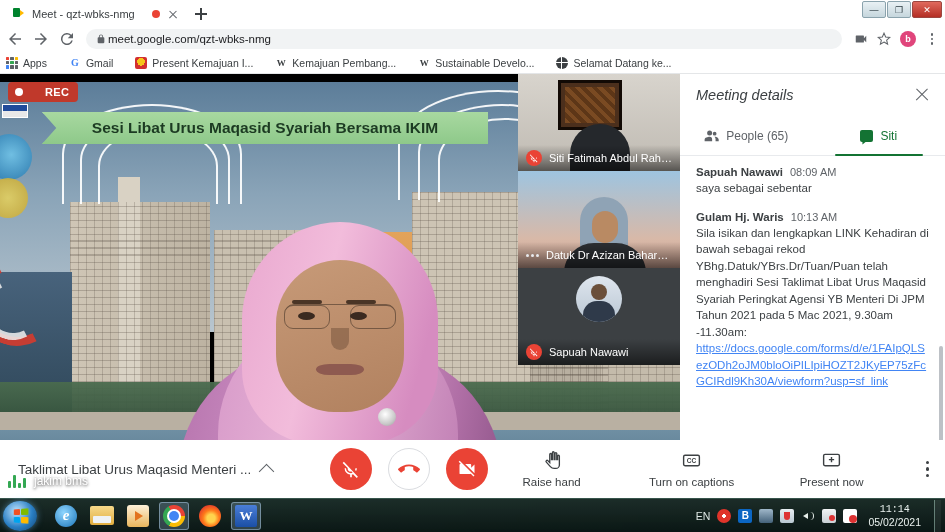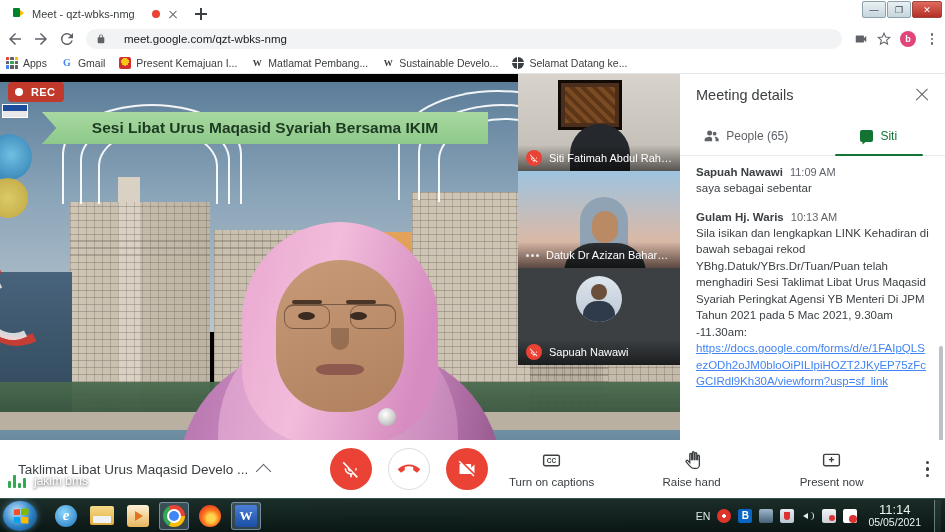--- a/index.html
+++ b/index.html
@@ -90,39 +90,39 @@
 
   
   #toolbar {
     height: 26px; background:#fff; display:flex; align-items:center;
     padding: 0 6px; gap: 8px;
   }
   .navicon { width:18px; height:18px; position:relative; flex:none; cursor:pointer; color:#5f6368;}
   .navicon svg { width:18px; height:18px; display:block; fill:#5f6368; }
   #omnibox {
     flex:1; height:20px; background:#f1f3f4; border-radius:10px;
-    display:flex; align-items:center; gap:18px; padding: 0 10px;
+    display:flex; align-items:center; gap:2px; padding: 0 10px;
     margin-left: 2px; cursor: text;
   }
   .lock svg { width:10px; height:10px; fill:#5f6368; display:block; }
   #url-text { font-size:11.5px; color:#202124; white-space:nowrap; }
   .tb-right { display:flex; align-items:center; gap:9px; flex:none; padding-left:4px;}
   .tb-right svg { width:14px; height:14px; fill:#5f6368; display:block; }
   #profile-avatar {
     width:16px;height:16px;border-radius:50%;
     display:flex;align-items:center;justify-content:center;
     font-size:9px;color:#fff;font-weight:bold;
   }
   .kebab { width:14px; display:flex; flex-direction:column; align-items:center; gap:2px; cursor:pointer;}
   .kebab i { width:2.5px;height:2.5px;border-radius:50%;background:#5f6368;display:block;}
 
   
   #bookmarks {
     height: 22px; background:#fff; border-bottom:1px solid #e4e6e8;
-    display:flex; align-items:center; padding:0 6px; gap:14px;
+    display:flex; align-items:center; padding:0 6px; gap:22px;
   }
   .bm { display:flex; align-items:center; gap:5px; cursor:pointer; }
   .bm-label { font-size:10.5px; color:#3c4043; white-space:nowrap; }
   .apps-grid { width:12px;height:12px;display:grid;grid-template-columns:repeat(3,1fr);gap:1px;}
   .apps-grid i{background:#5f6368;border-radius:.5px;display:block;}
   .apps-grid i:nth-child(1){background:#ea4335}
   .apps-grid i:nth-child(3){background:#fbbc04}
   .apps-grid i:nth-child(5){background:#34a853}
   .apps-grid i:nth-child(7){background:#4285f4}
   .gico { width:12px;height:12px;font-size:10px;font-weight:bold;color:#4285f4;line-height:12px;text-align:center;font-family:"Liberation Serif",serif;}
@@ -136,21 +136,21 @@
   #meet-page {
     position:absolute; left:0; top:74px; width:945px; height:424px;
     background:#202124; display:flex;
   }
 
   
   #stage { position:relative; width:680px; height:424px; background:#000; overflow:hidden; }
   #rec-badge {
     position:absolute; left:8px; top:8px; z-index:9;
     background:#c0392b; color:#fff; border-radius:4px;
-    padding:4px 9px 4px 7px; display:flex; align-items:center; gap:8px;
+    padding:4px 9px 4px 7px; display:flex; align-items:center; gap:22px;
     font-size:11px; font-weight:bold; letter-spacing:.4px;
   }
   #rec-badge .dot { width:8px;height:8px;border-radius:50%;background:#fff; display:block;}
 
   
   #video { position:absolute; left:0; top:8px; width:680px; height:416px; overflow:hidden; }
   .sky { position:absolute;left:0;top:0;width:680px;height:250px;
          background:linear-gradient(#5c7d99 0%,#8aa4b8 45%,#b9c6cf 100%); }
   .water { position:absolute;left:0;top:348px;width:680px;height:68px;
            background:linear-gradient(#6f8fa3,#5a7b91 55%,#4d6c82); }
@@ -275,21 +275,21 @@
   }
   .pc-avatar:before{content:"";position:absolute;left:15px;top:8px;width:16px;height:16px;border-radius:50%;background:#6b4f3a;}
   .pc-avatar:after{content:"";position:absolute;left:7px;top:25px;width:32px;height:24px;border-radius:14px 14px 0 0;background:#2f3a4a;}
 
   
   #panel {
     position:absolute; left:680px; top:0; width:265px; height:424px;
     background:#fff; display:flex; flex-direction:column;
   }
   #panel-head {
-    height:42px; display:flex; align-items:center; padding:0 14px 0 16px;
+    height:42px; display:flex; align-items:center; padding:0 14px 0 16px;font-style:italic;
   }
   #panel-title { font-size:14.5px; color:#3c4043; flex:1; }
   #panel-close { width:18px;height:18px;position:relative;cursor:pointer;flex:none;}
   #panel-close:before,#panel-close:after{
     content:"";position:absolute;left:1px;top:8.2px;width:16px;height:1.4px;background:#5f6368;}
   #panel-close:before{transform:rotate(45deg)} #panel-close:after{transform:rotate(-45deg)}
   #panel-tabs { height:40px; display:flex; border-bottom:1px solid #e8eaed; }
   .ptab {
     flex:1; display:flex; align-items:center; justify-content:center; gap:7px;
     font-size:12px; color:#5f6368; cursor:pointer; position:relative;
@@ -401,21 +401,21 @@
   .tric.shield{background:linear-gradient(#e8eef2,#b9c7d1);position:relative;}
   .tric.shield:after{content:"";position:absolute;left:4px;top:3px;width:6px;height:8px;background:#d33;border-radius:0 0 3px 3px;}
   .tric.spk{background:transparent;position:relative;}
   .tric.spk:before{content:"";position:absolute;left:2px;top:4px;width:0;height:0;border-top:3px solid transparent;border-bottom:3px solid transparent;border-right:5px solid #e6eeea;}
   .tric.spk:after{content:"";position:absolute;left:8px;top:3px;width:4px;height:8px;border-right:1.5px solid #e6eeea;border-radius:0 4px 4px 0;}
   .tric.cal{background:linear-gradient(#f2f4f5,#c8cfd4);position:relative;}
   .tric.cal:after{content:"";position:absolute;left:7px;top:6px;width:6px;height:6px;border-radius:50%;background:#d33;}
   .tric.doc{background:#fff;position:relative;}
   .tric.doc:after{content:"";position:absolute;right:0;bottom:0;width:8px;height:8px;border-radius:50%;background:#d33;}
   #clock { text-align:center; color:#eaf2ef; line-height:12px; padding:0 6px 0 4px; cursor:pointer;}
-  #clock .t { font-size:13px; }
+  #clock .t { font-size:10px;font-family:Liberation Mono, monospace; }
   #clock .d { font-size:10.5px; }
   #showdesk { width:7px;height:32px;border-left:1px solid rgba(170,210,195,.5);
               background:rgba(255,255,255,.06); cursor:pointer;}
 </style>
 </head>
 <body>
 
 <div class="wall-swoosh ws1"></div>
 <div class="wall-swoosh ws2"></div>
 <div class="wall-swoosh ws3"></div>
@@ -499,21 +499,21 @@
     <div class="bm">
       <span class="gico">G</span>
       <span class="bm-label">Gmail</span>
     </div>
     <div class="bm">
       <span class="jata"></span>
       <span class="bm-label">Present Kemajuan I...</span>
     </div>
     <div class="bm">
       <span class="wico">W</span>
-      <span class="bm-label">Matlamat Pembang...</span>
+      <span class="bm-label">Kemajuan Pembang...</span>
     </div>
     <div class="bm">
       <span class="wico">W</span>
       <span class="bm-label">Sustainable Develo...</span>
     </div>
     <div class="bm">
       <span class="globeico"></span>
       <span class="bm-label">Selamat Datang ke...</span>
     </div>
   </div>
@@ -646,21 +646,21 @@
         <div class="ptab active">
           <span class="chat-sq"></span>
           <span>Siti</span>
         </div>
       </div>
 
       <div id="chat-list">
         <div class="msg">
           <div class="msg-head">
             <span class="msg-author">Sapuah Nawawi</span>
-            <span class="msg-time">11:09 AM</span>
+            <span class="msg-time">08:09 AM</span>
           </div>
           <div class="msg-body">saya sebagai sebentar</div>
         </div>
 
         <div class="msg">
           <div class="msg-head">
             <span class="msg-author">Gulam Hj. Waris</span>
             <span class="msg-time">10:13 AM</span>
           </div>
           <div class="msg-body">Sila isikan dan lengkapkan LINK Kehadiran di bawah sebagai rekod
@@ -676,21 +676,21 @@
           <svg viewBox="0 0 24 24">
               <path d="M2.5 20.5 21 12 2.5 3.5v6.6L16 12 2.5 13.9z" fill="none" stroke="#bdc1c6" stroke-width="1.6"></path>
             </svg>
         </span>
       </div>
     </div>
   </div>
 
   <div id="controlbar">
     <div id="meeting-name">
-      <span class="nm">Taklimat Libat Urus Maqasid Develo ...</span>
+      <span class="nm">Taklimat Libat Urus Maqasid Menteri ...</span>
       <span class="chev"></span>
     </div>
 
     <div id="center-controls">
       <div class="rbtn fill">
         <svg viewBox="0 0 24 24">
             <path d="M19 11h-1.7c0 .74-.16 1.43-.43 2.05l1.23 1.23A6.9 6.9 0 0 0 19 11zM3.4 3.3 2 4.7l6 6V11a4 4 0 0 0 4 4c.23 0 .46-.03.68-.07l1.2 1.2A5.9 5.9 0 0 1 12 17a6 6 0 0 1-6-6H4.3a7.7 7.7 0 0 0 6.7 7.6V22h2v-3.4c.5-.07 1-.2 1.45-.38l4.45 4.45 1.4-1.4z"></path>
           </svg>
       </div>
       <div class="rbtn ghost">
@@ -701,30 +701,30 @@
       <div class="rbtn fill">
         <svg viewBox="0 0 24 24">
             <path d="M21 6.5 17 10.5V7a1 1 0 0 0-1-1H9.82L21 17.18zM3.27 2 2 3.27 4.73 6H4a1 1 0 0 0-1 1v10a1 1 0 0 0 1 1h12c.2 0 .39-.06.55-.16L19.73 21 21 19.73z"></path>
           </svg>
       </div>
     </div>
 
     <div id="right-controls">
       <div class="ctl">
         <svg viewBox="0 0 24 24">
+            <path d="M21 7c0-.55-.45-1-1-1s-1 .45-1 1v4h-1V4c0-.55-.45-1-1-1s-1 .45-1 1v7h-1V3c0-.55-.45-1-1-1s-1 .45-1 1v8h-1V5c0-.55-.45-1-1-1s-1 .45-1 1v9.36l-2.2-2.2a1.2 1.2 0 0 0-1.7 1.7l4.6 5.14A6 6 0 0 0 16 21h1a4 4 0 0 0 4-4z" fill="none" stroke="#3c4043" stroke-width="1.5"></path>
+          </svg>
+        <span class="lbl">Raise hand</span>
+      </div>
+      <div class="ctl">
+        <svg viewBox="0 0 24 24">
             <rect x="3" y="6" width="18" height="12" rx="1.6" fill="none" stroke="#3c4043" stroke-width="1.6"></rect>
             <text x="12" y="15" font-size="7.5" text-anchor="middle" fill="#3c4043" font-family="Liberation Sans, sans-serif" font-weight="bold">CC</text>
           </svg>
         <span class="lbl">Turn on captions</span>
-      </div>
-      <div class="ctl">
-        <svg viewBox="0 0 24 24">
-            <path d="M21 7c0-.55-.45-1-1-1s-1 .45-1 1v4h-1V4c0-.55-.45-1-1-1s-1 .45-1 1v7h-1V3c0-.55-.45-1-1-1s-1 .45-1 1v8h-1V5c0-.55-.45-1-1-1s-1 .45-1 1v9.36l-2.2-2.2a1.2 1.2 0 0 0-1.7 1.7l4.6 5.14A6 6 0 0 0 16 21h1a4 4 0 0 0 4-4z" fill="none" stroke="#3c4043" stroke-width="1.5"></path>
-          </svg>
-        <span class="lbl">Raise hand</span>
       </div>
       <div class="ctl">
         <svg viewBox="0 0 24 24">
             <rect x="3" y="5" width="18" height="13" rx="1.6" fill="none" stroke="#3c4043" stroke-width="1.6"></rect>
             <path d="M12 8v6M9 11h6" stroke="#3c4043" stroke-width="1.6" fill="none"></path>
           </svg>
         <span class="lbl">Present now</span>
       </div>
       <div id="more-kebab">
           <i></i>
@@ -768,17 +768,17 @@
     <span class="lang">EN</span>
     <span class="tric op"></span>
     <span class="tric bt">B</span>
     <span class="tric net"></span>
     <span class="tric shield"></span>
     <span class="tric spk"></span>
     <span class="tric cal"></span>
     <span class="tric doc"></span>
     <div id="clock">
       <div class="t">11:14</div>
-      <div class="d">05/05/2021</div>
+      <div class="d">05/02/2021</div>
     </div>
     <span id="showdesk"></span>
   </div>
 </div>
 
 </body></html>

